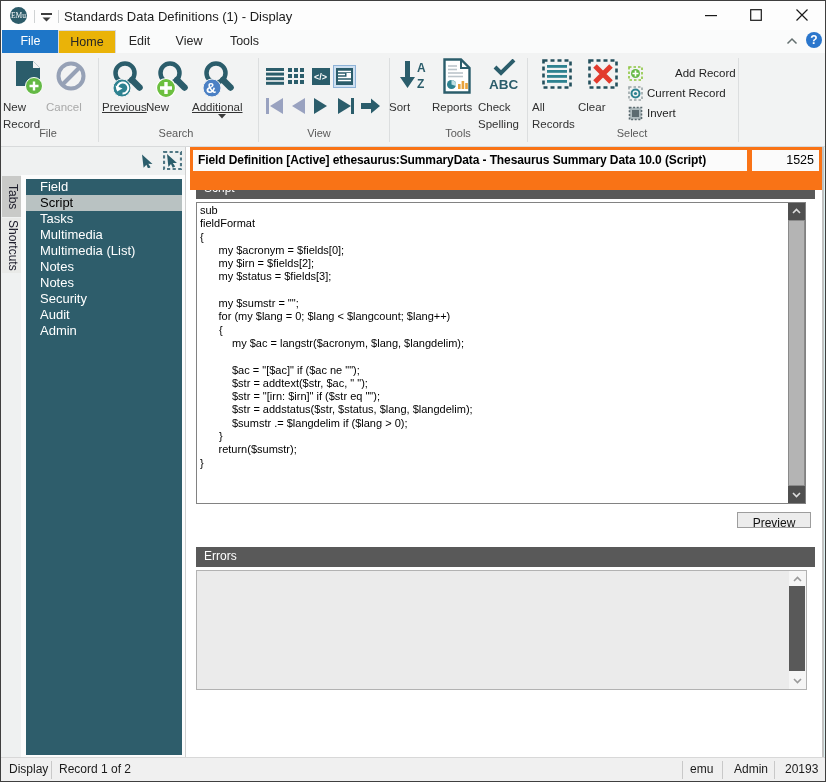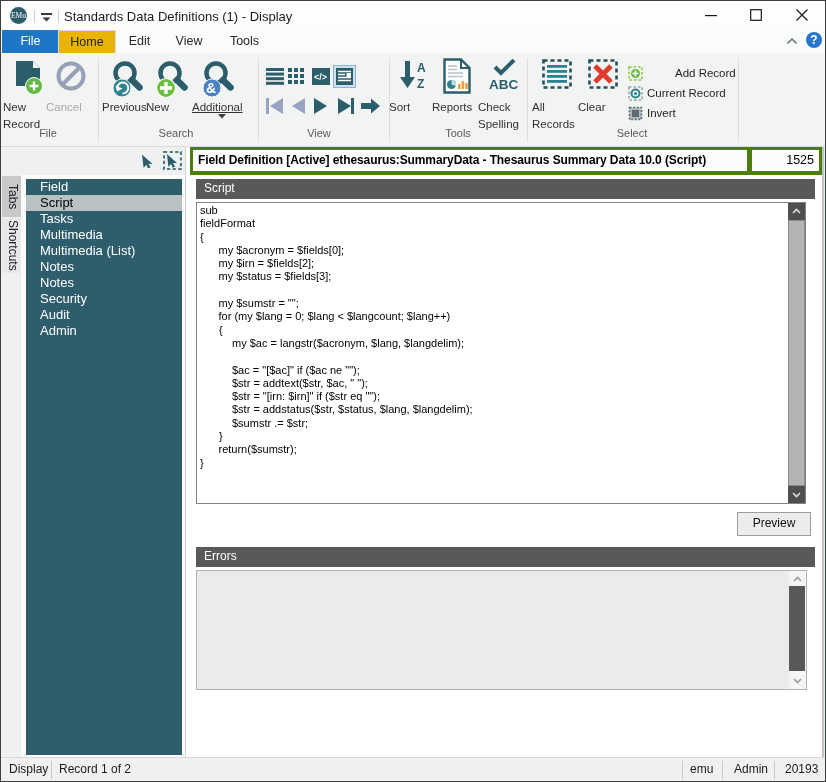--- a/index.html
+++ b/index.html
@@ -22,21 +22,21 @@
 #tab-home { left:57px; width:58px; background:#eab308; border:1px solid #d8dadb; border-bottom:none; }
 
 
 #ribbon { position:absolute; left:1px; top:53px; width:824px; height:94px; background:#f2f3f3; border-bottom:1px solid #d8dadb; }
 .gsep { position:absolute; top:5px; width:1px; height:84px; background:#dcdedf; }
 .glabel { position:absolute; top:74px; width:80px; text-align:center; font-size:11px; color:#5a5a5a; }
 .blabel { position:absolute; font-size:11.5px; color:#323232; line-height:17px; }
 .slabel { position:absolute; font-size:11.5px; color:#1f1f1f; }
 
 
-#rechdr { position:absolute; left:190px; top:147px; width:632px; height:28px; background:#4d7c0f; z-index:6; }
+#rechdr { position:absolute; left:190px; top:147px; width:632px; height:43px; background:#f97316; z-index:6; }
 #rechdr .in1 { position:absolute; left:3px; top:3px; width:554px; height:21px; background:#fbfbfb; font-size:12px; letter-spacing:-0.1px; font-weight:bold; color:#000; line-height:21px; padding-left:5px; white-space:nowrap; overflow:hidden; }
 #rechdr .in2 { position:absolute; left:562px; top:3px; width:67px; height:21px; background:#fbfbfb; font-size:12.5px; color:#000; line-height:21px; text-align:right; padding-right:5px; }
 
 
 #sidebar { position:absolute; left:1px; top:147px; width:185px; height:610px; background:#eff1f1; }
 #vt-tabs { position:absolute; left:1px; top:29px; width:21px; height:41px; background:#c9cac8; }
 #vt-short { position:absolute; left:1px; top:71px; width:21px; height:55px; background:#e9eae8; }
 .vtext { writing-mode:vertical-rl; font-size:12px; color:#20202e; width:100%; height:100%; display:flex; align-items:center; justify-content:center; }
 #listbox { position:absolute; left:20px; top:28px; width:164px; height:582px; background:#fcfcfc; }
 #listpanel { position:absolute; left:5px; top:4px; width:156px; height:576px; background:#2e5d6b; }
@@ -46,21 +46,21 @@
 
 #form { position:absolute; left:186px; top:147px; width:636px; height:610px; background:#fff; }
 .sechdr { position:absolute; left:10px; width:619px; height:20px; background:#595959; color:#fff; font-size:12px; line-height:19px; padding-left:8px; }
 #codebox { position:absolute; left:10px; top:55px; width:610px; height:302px; background:#fff; border:1px solid #828282; overflow:hidden; }
 #code { position:absolute; left:3px; top:1px; width:580px; font-size:11px; color:#000; }
 #code div { height:13.3px; line-height:13.3px; white-space:pre; }
 .i1 { padding-left:18.5px; }
 .i2 { padding-left:32px; }
 .i3 { padding-left:32px; }
 .i15 { padding-left:19px; }
-#prevbtn { position:absolute; left:551px; top:365px; width:74px; height:24px; background:#ececec; border:1px solid #9d9d9d; font-size:12px; text-align:center; line-height:21px; color:#111; }
+#prevbtn { position:absolute; left:551px; top:365px; width:74px; height:16px; background:#ececec; border:1px solid #9d9d9d; font-size:12px; text-align:center; line-height:21px; color:#111; }
 #errbox { position:absolute; left:10px; top:423px; width:611px; height:120px; background:#ebebeb; border:1px solid #b2b2b2; }
 
 
 #status { position:absolute; left:1px; top:757px; width:824px; height:24px; background:#f0f0f0; border-top:1px solid #d8d8d8; font-size:12px; color:#1b1b1b; }
 .ssep { position:absolute; top:3px; width:1px; height:18px; background:#c9c9c9; }
 .stxt { position:absolute; top:4px; }
 </style>
 </head>
 <body>
 <div id="win">
@@ -125,21 +125,21 @@
 
     
     <g></g>
     <svg class="abs" style="left:108px;top:8px" width="36" height="36" viewBox="0 0 36 36">
       <circle cx="16" cy="12" r="9.5" fill="none" stroke="#2b5d6b" stroke-width="4.5"></circle>
       <path d="M23 19 L30.5 26.5" stroke="#2b5d6b" stroke-width="6.5" stroke-linecap="round"></path>
       <circle cx="13" cy="27" r="9" fill="#2e8290" stroke="#f2f3f3" stroke-width="1"></circle>
       <path d="M8.5 28.5 a5.5 5.5 0 1 1 5 4" fill="none" stroke="#fff" stroke-width="2"></path>
       <path d="M6.5 24.5 L8.2 30.5 L13.5 27.5 Z" fill="#fff"></path>
     </svg>
-    <div class="blabel" style="left:101px;top:46px;width:50px;">Previous</div>
+    <div class="blabel" style="left:101px;top:46px;width:50px;text-decoration:underline;">Previous</div>
     <svg class="abs" style="left:152px;top:8px" width="36" height="36" viewBox="0 0 36 36">
       <circle cx="17" cy="12" r="9.5" fill="none" stroke="#2b5d6b" stroke-width="4.5"></circle>
       <path d="M24 19 L31.5 26.5" stroke="#2b5d6b" stroke-width="6.5" stroke-linecap="round"></path>
       <circle cx="13" cy="27" r="9.5" fill="#6cbf3f" stroke="#fff" stroke-width="1.2"></circle>
       <path d="M13 21 L13 33 M7 27 L19 27" stroke="#fff" stroke-width="3.4"></path>
     </svg>
     <div class="blabel" style="left:145px;top:46px;width:50px;">New</div>
     <svg class="abs" style="left:198px;top:8px" width="36" height="36" viewBox="0 0 36 36">
       <circle cx="17" cy="12" r="9.5" fill="none" stroke="#2b5d6b" stroke-width="4.5"></circle>
       <path d="M24 19 L31.5 26.5" stroke="#2b5d6b" stroke-width="6.5" stroke-linecap="round"></path>
@@ -317,21 +317,21 @@
 <div>&nbsp;</div>
 <div class="i1">my $sumstr = "";</div>
 <div class="i1">for (my $lang = 0; $lang &lt; $langcount; $lang++)</div>
 <div class="i15">{</div>
 <div class="i2">my $ac = langstr($acronym, $lang, $langdelim);</div>
 <div>&nbsp;</div>
 <div class="i3">$ac = "[$ac]" if ($ac ne "");</div>
 <div class="i3">$str = addtext($str, $ac, " ");</div>
 <div class="i3">$str = "[irn: $irn]" if ($str eq "");</div>
 <div class="i3">$str = addstatus($str, $status, $lang, $langdelim);</div>
-<div class="i3">$sumstr .= $str;</div>
+<div class="i3">$sumstr .= $langdelim if ($lang &gt; 0);</div>
 <div class="i15">}</div>
 <div class="i1">return($sumstr);</div>
 <div>}</div>
       </div>
 
       <div class="abs" style="right:0;top:0;width:17px;height:300px;background:#e9e9e9;">
         <div class="abs" style="left:0;top:0;width:17px;height:17px;background:#4f4f4f;"></div>
         <svg class="abs" style="left:4px;top:5px" width="9" height="7" viewBox="0 0 9 7">
             <path d="M1 5 L4.5 1.5 L8 5" fill="none" stroke="#ddd" stroke-width="1.6"></path>
           </svg>

